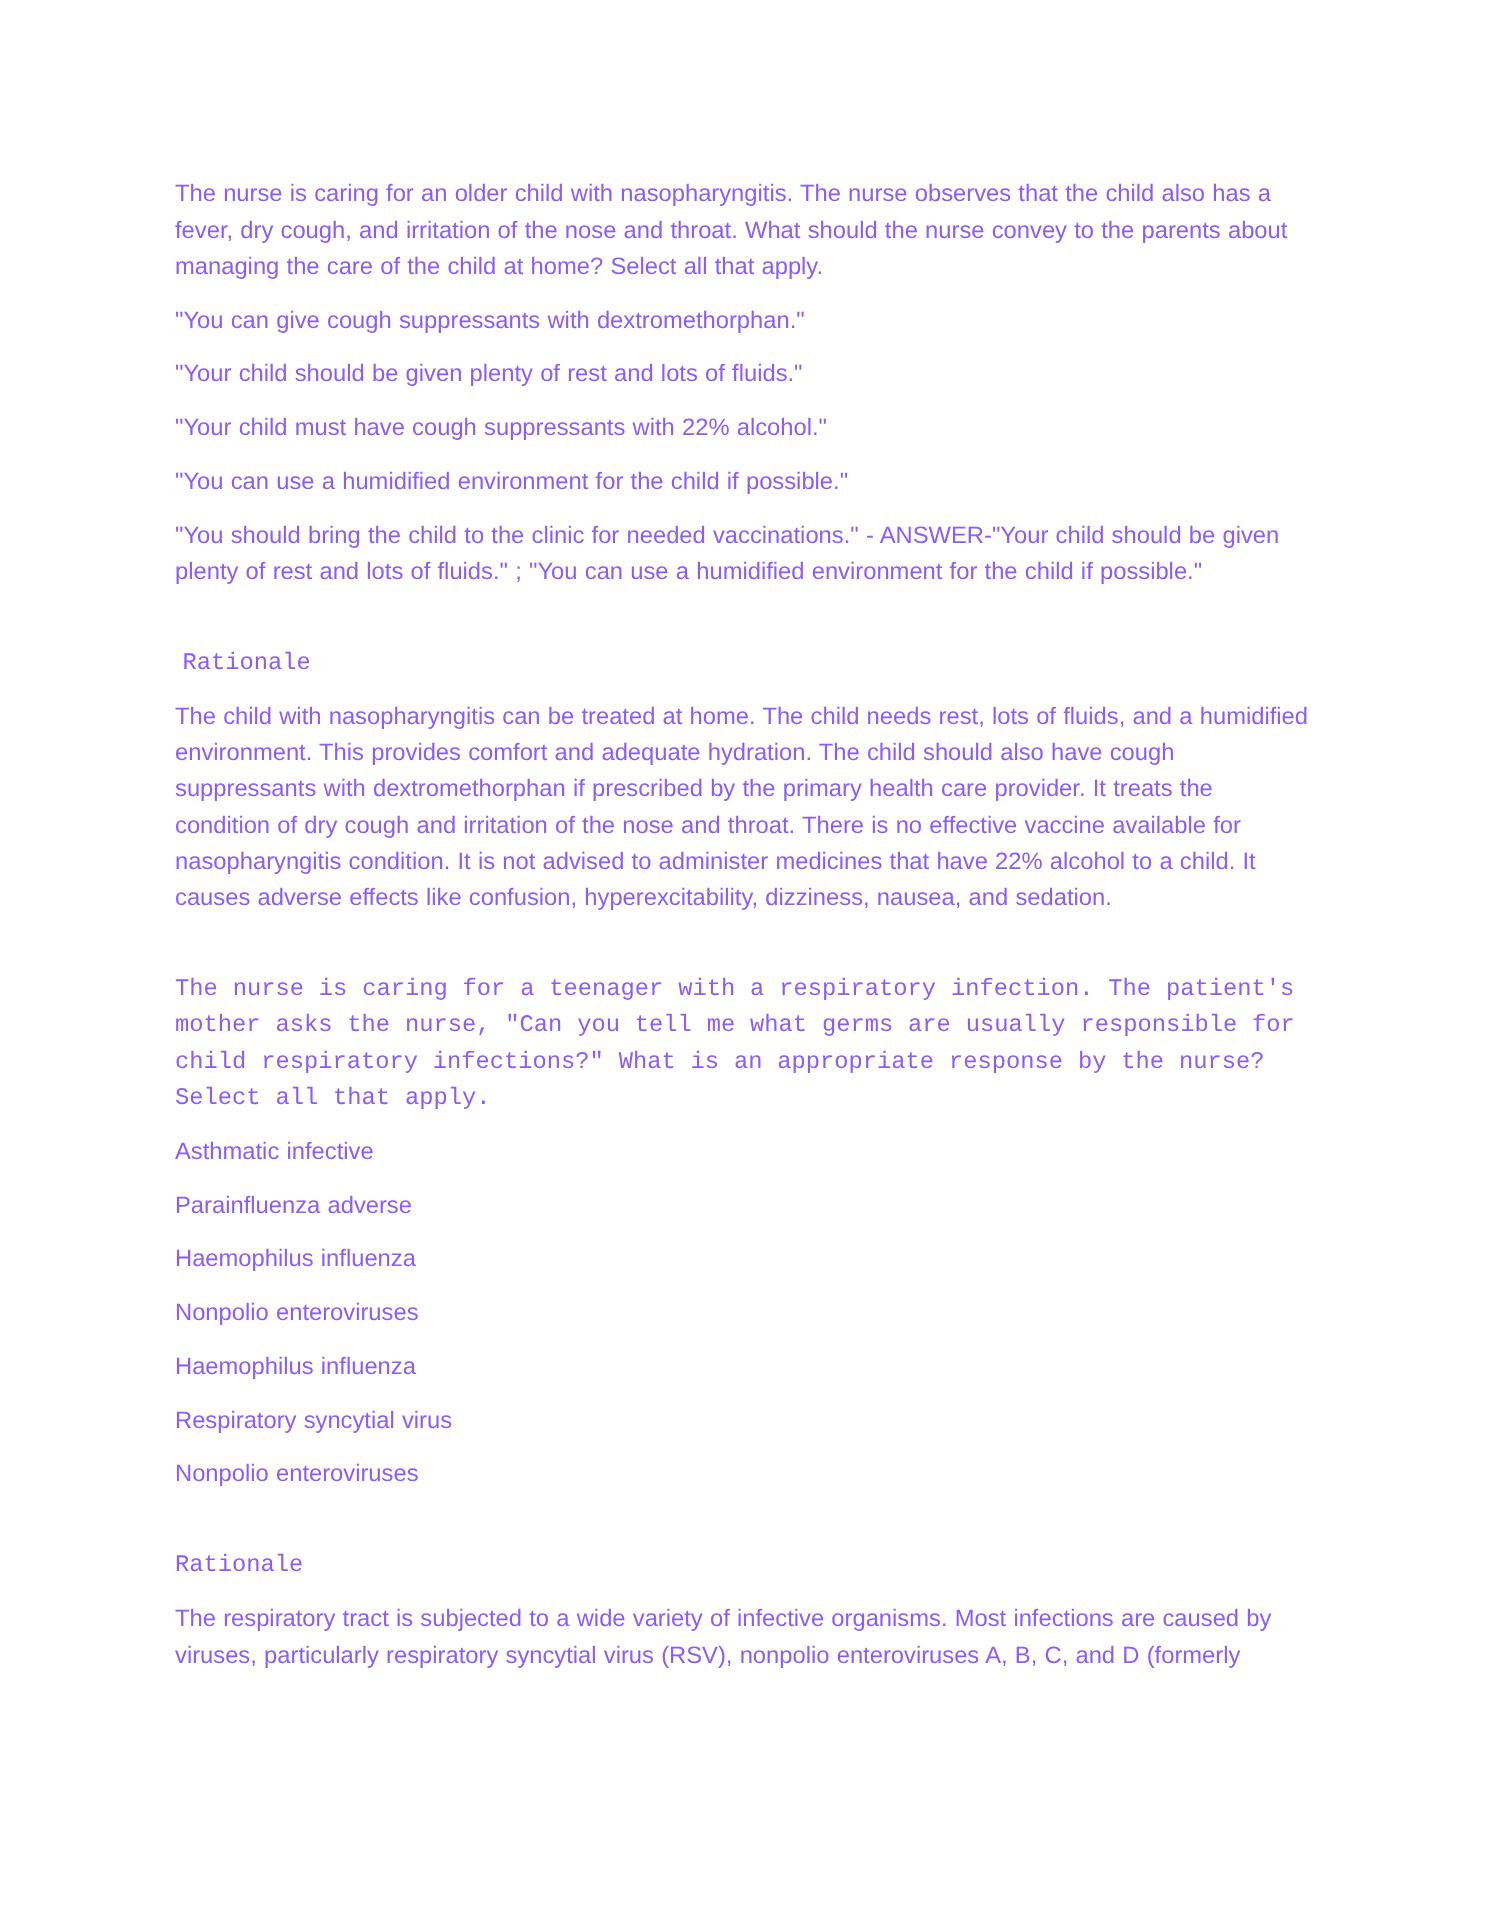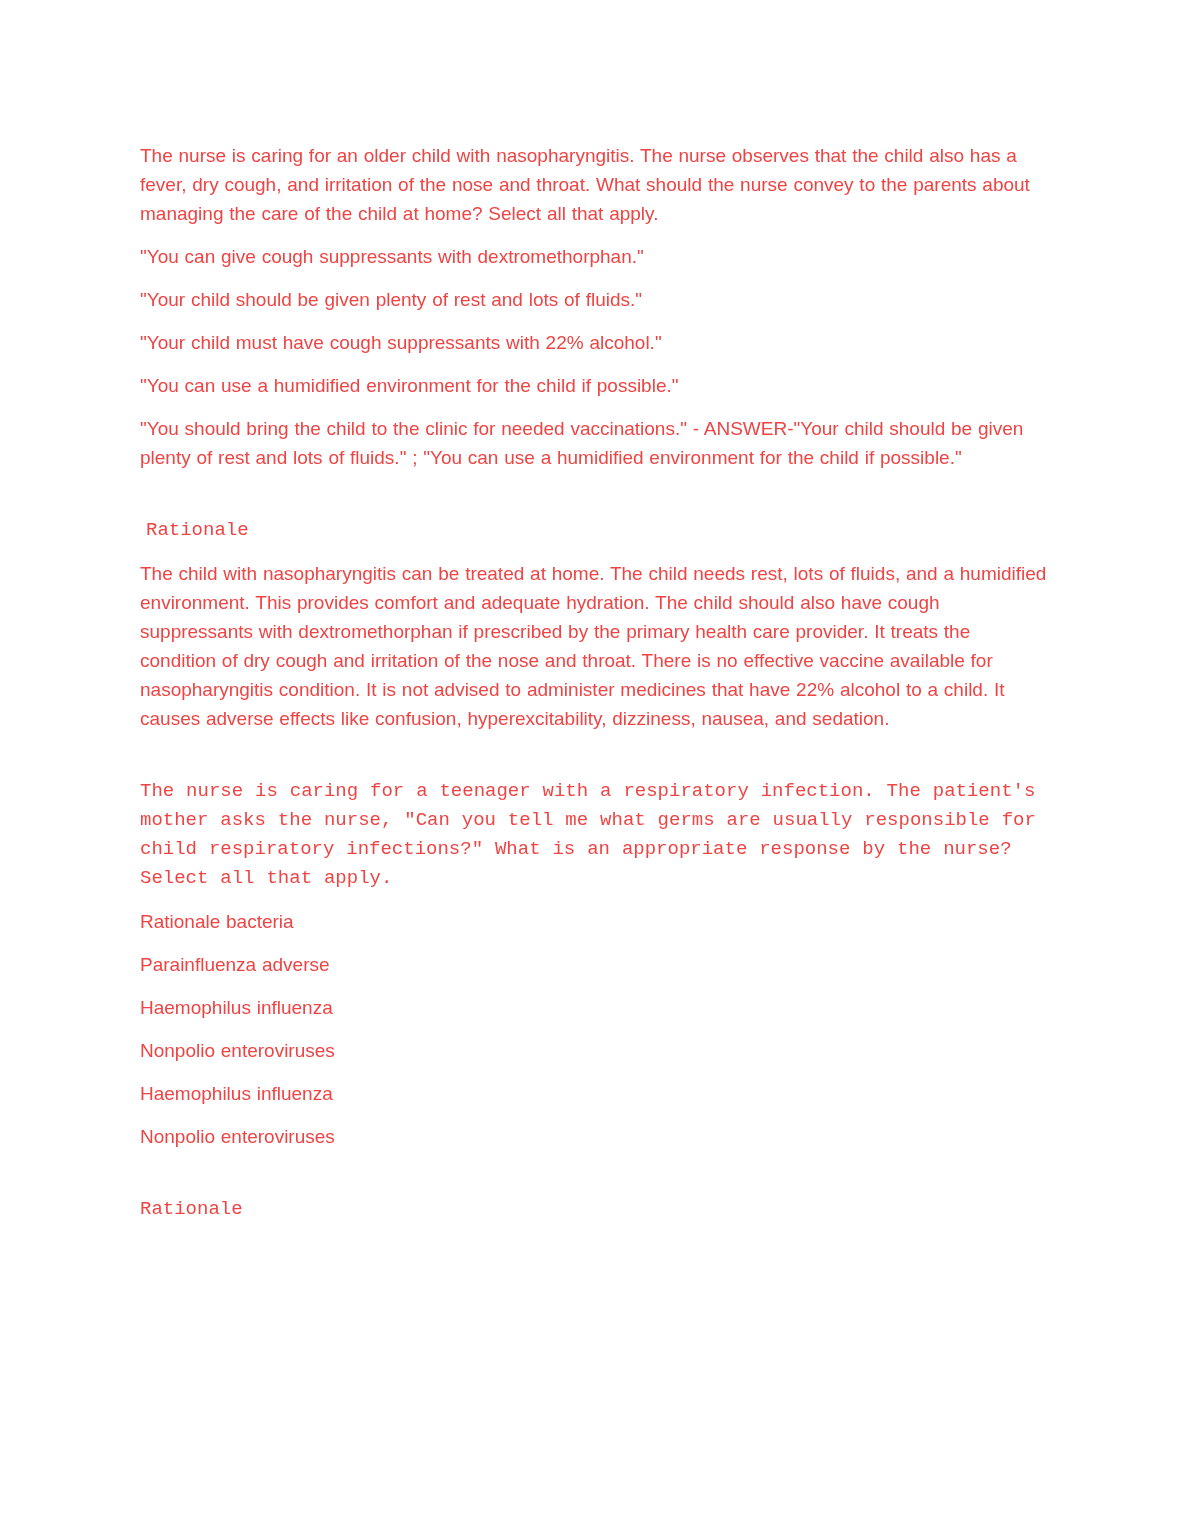--- a/index.html
+++ b/index.html
@@ -11,21 +11,21 @@
     position: relative;
     width: 1190px;
     min-height: 1540px;
     margin: 0 auto;
     background: #ffffff;
     box-sizing: border-box;
     padding: 141px 142px 30px 140px;
     font-family: "Liberation Sans", "DejaVu Sans", sans-serif;
     font-size: 19px;
     line-height: 29px;
-    color: #ef4444;
+    color: #8b5cf6;
     overflow: hidden;
   }
   .page p {
     margin: 0 0 14px 0;
     word-spacing: 0.5px;
   }
   .gap-before {
     margin-top: 44px !important;
     font-family: Liberation Mono, monospace;
   }
@@ -46,25 +46,27 @@
   <p>"You can use a humidified environment for the child if possible."</p>
 
   <p>"You should bring the child to the clinic for needed vaccinations." - ANSWER-"Your child should be given plenty of rest and lots of fluids." ; "You can use a humidified environment for the child if possible."</p>
 
   <p class="gap-before indent-sm">Rationale</p>
 
   <p>The child with nasopharyngitis can be treated at home. The child needs rest, lots of fluids, and a humidified environment. This provides comfort and adequate hydration. The child should also have cough suppressants with dextromethorphan if prescribed by the primary health care provider. It treats the condition of dry cough and irritation of the nose and throat. There is no effective vaccine available for nasopharyngitis condition. It is not advised to administer medicines that have 22% alcohol to a child. It causes adverse effects like confusion, hyperexcitability, dizziness, nausea, and sedation.</p>
 
   <p class="gap-before">The nurse is caring for a teenager with a respiratory infection. The patient's mother asks the nurse, "Can you tell me what germs are usually responsible for child respiratory infections?" What is an appropriate response by the nurse? Select all that apply.</p>
 
-  <p>Rationale bacteria</p>
+  <p>Asthmatic infective</p>
   <p>Parainfluenza adverse</p>
   <p>Haemophilus influenza</p>
   <p>Nonpolio enteroviruses</p>
 
 
   <p>Haemophilus influenza</p>
+  <p>Respiratory syncytial virus</p>
   <p>Nonpolio enteroviruses</p>
 
   <p class="gap-before">Rationale</p>
 
+  <p>The respiratory tract is subjected to a wide variety of infective organisms. Most infections are caused by viruses, particularly respiratory syncytial virus (RSV), nonpolio enteroviruses A, B, C, and D (formerly</p>
 
 </div>
 
 </body></html>

